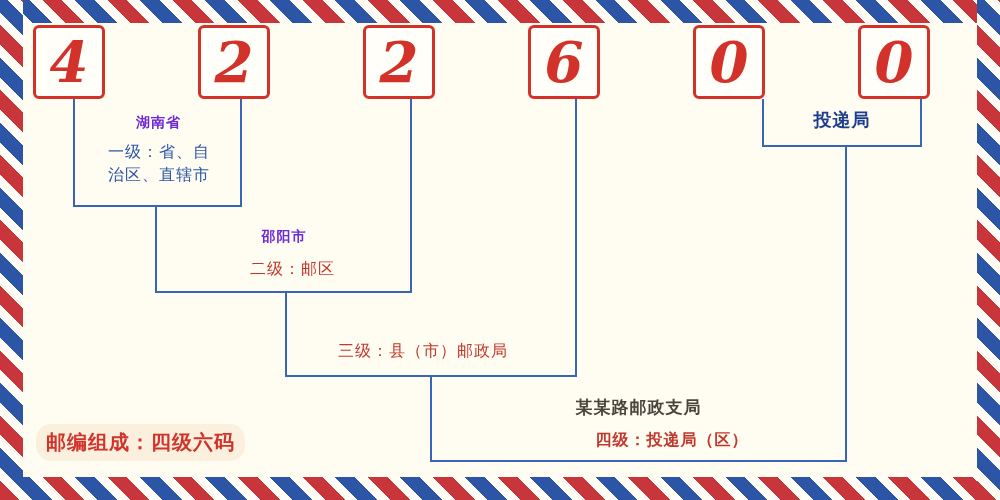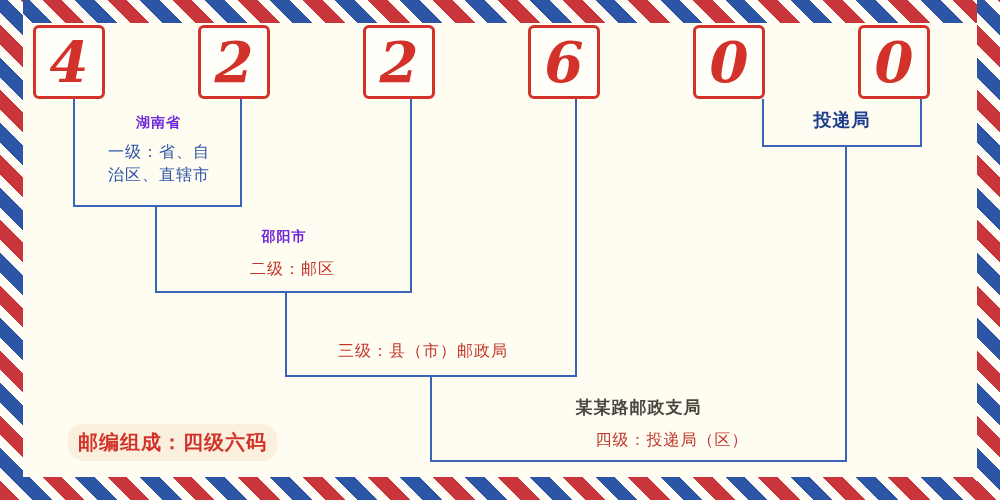--- a/index.html
+++ b/index.html
@@ -57,21 +57,21 @@
   .branch-name { color:#4a443c; font-size:17px; }
 
   .delivery-label {
     position:absolute; text-align:center; z-index:2;
     font-weight:bold; font-size:18px; color:#1d3e8f; letter-spacing:1px;
   }
 
   .footer-note {
     position:absolute; left:36px; top:424px; z-index:2;
     font-size:20px; font-weight:bold; color:#d2322a; letter-spacing:1px;
-    background:#fbf0dd; padding:5px 10px; border-radius:15px;margin-left:32px;
+    background:#fbf0dd; padding:5px 10px; border-radius:15px;
   }
 </style>
 </head>
 <body>
 
 <div class="canvas">
 
   <div class="edge edge-top stripes"></div>
   <div class="edge edge-bottom stripes"></div>
   <div class="edge edge-left stripes"></div>
@@ -118,19 +118,19 @@
 
   <div class="place" style="left:75px; top:114px; width:167px;">湖南省</div>
   <div class="desc desc-blue" style="left:107px; top:140px; width:104px;">一级：省、自治区、直辖市</div>
 
   <div class="place" style="left:156px; top:228px; width:256px;">邵阳市</div>
   <div class="desc desc-red" style="left:156px; top:257px; width:256px;padding-left:17px;">二级：邮区</div>
 
   <div class="desc desc-red" style="left:285px; top:339px; width:276px;">三级：县（市）邮政局</div>
 
   <div class="place branch-name" style="left:430px; top:396px; width:417px;">某某路邮政支局</div>
-  <div class="desc desc-red" style="left:430px; top:428px; width:484px;">四级：投递局（区）</div>
+  <div class="desc desc-red" style="left:430px; top:428px; width:484px;font-weight:bold;">四级：投递局（区）</div>
 
   <div class="delivery-label" style="left:762px; top:108px; width:160px;">投递局</div>
 
   <div class="footer-note">邮编组成：四级六码</div>
 
 </div>
 
 </body></html>

